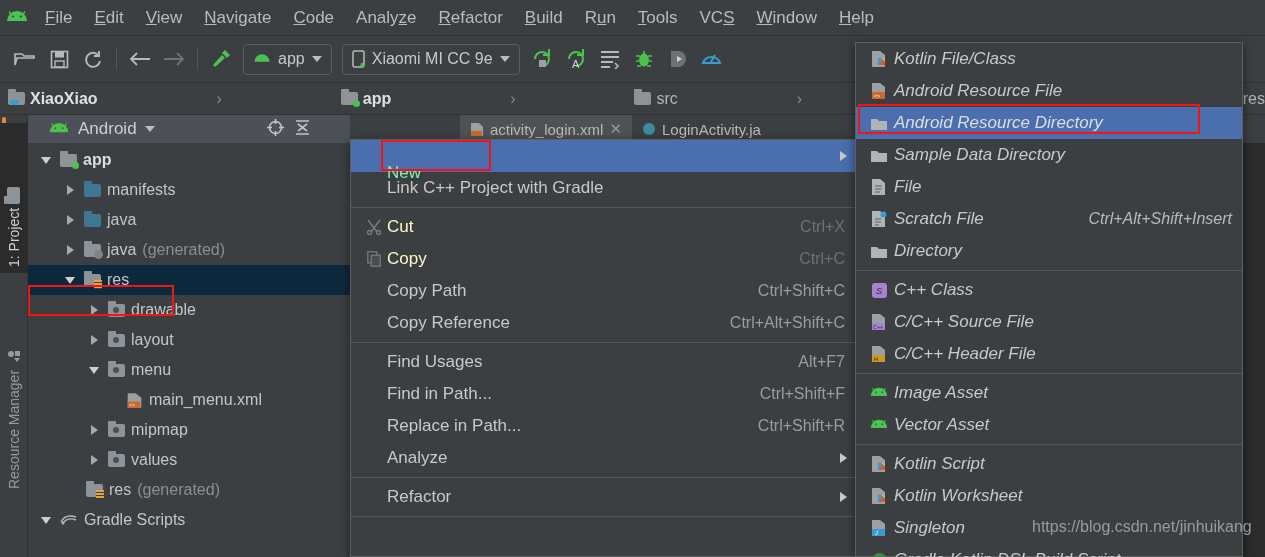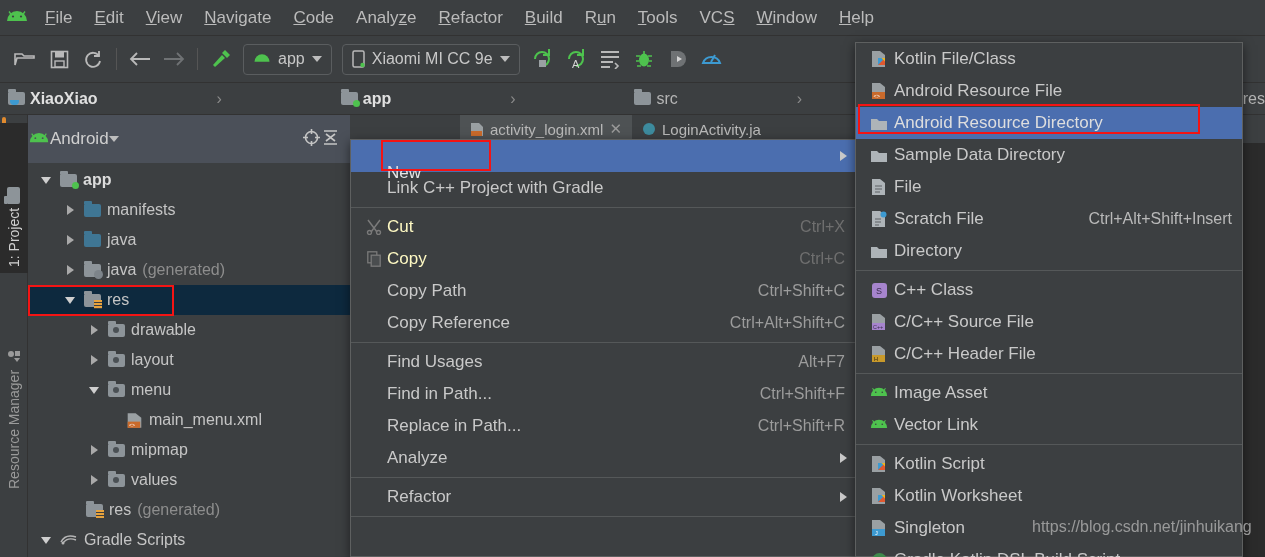--- a/index.html
+++ b/index.html
@@ -67,22 +67,22 @@
   .stripe .accent{
     position:absolute; left:2px; top:2px; width:4px; height:40px; background:#e08a2e; border-radius:2px;
   }
 
   
   .proj{
     position:absolute; left:28px; top:115px; width:322px; height:442px;
     background:#3c3f41;
   }
   .proj-head{
-    height:48px; background:#4b5059; display:flex; align-items:center;
-    padding:0 0; gap:0;
+    height:28px; background:#4b5059; display:flex; align-items:center;
+    padding:0 20px; gap:8px;
   }
   .proj-head .t{ color:#cfcfcf; font-size:17px; }
   .proj-head .sp{ flex:1; }
   .tree{ background:#3c3f41; padding-top:2px; }
   .node{
     height:30px; display:flex; align-items:center; color:#c5c5c5; font-size:16px;
     white-space:nowrap; gap:6px;
   }
   .node.sel{ background:#0d293e; }
   .node .arrow{
@@ -114,34 +114,35 @@
     box-shadow:0 3px 10px rgba(0,0,0,.5);
   }
   .ctx-row{
     height:32px; display:flex; align-items:center; color:#c9c9c9; font-size:17px;
     padding-left:10px; position:relative;
   }
   .ctx-row .ico{ width:26px; flex:none; display:flex; align-items:center; justify-content:center; }
   .ctx-row .txt{ flex:1; white-space:nowrap; }
   .ctx-row .acc{ color:#9c9c9c; font-size:16px; padding-right:14px; white-space:nowrap; }
   .ctx-row.hl{ background:#4b6eaf; }
-  .ctx-row.hl .txt{ color:#e5e5e5;margin-top:33px; }
+  .ctx-row.hl .txt{ color:#86efac;margin-top:33px; }
   .ctx-row.dis .txt{ color:#fef9c3; }
   .ctx-row.dis .acc{ color:#6f6f6f; }
   .ctx-sep{ height:1px; background:#555859; margin:3px 0; }
   .sub-arrow{
     width:0;height:0;border-top:5px solid transparent;border-bottom:5px solid transparent;
     border-left:7px solid #c9c9c9; margin-right:12px;
   }
 
   
   .sub{
     position:absolute; left:855px; top:42px; width:388px; height:515px;
     background:#3c3f41; border:1px solid #5e6060;
     box-shadow:0 3px 10px rgba(0,0,0,.5);
+    font-style:italic;
   }
   .sub-row{
     height:32px; display:flex; align-items:center; color:#c9c9c9; font-size:17px;
     padding-left:8px;
   }
   .sub-row .ico{ width:30px; flex:none; display:flex; align-items:center; justify-content:center; }
   .sub-row .txt{ flex:1; white-space:nowrap; }
   .sub-row .acc{ color:#b9b9b9; font-size:16px; padding-right:10px; white-space:nowrap; }
   .sub-row.hl{ background:#4b6eaf; }
   .sub-row.hl .txt{ color:#dedede; }
@@ -697,21 +698,21 @@
     </div>
     <div class="sub-row">
       <span class="ico">
         <svg width="20" height="13" viewBox="0 0 24 16">
             <path d="M2 11a10 10 0 0 1 20 0z" fill="#4ec24e"></path>
             <circle cx="8" cy="6.5" r="1" fill="#3c3f41"></circle>
             <circle cx="16" cy="6.5" r="1" fill="#3c3f41"></circle>
             <path d="M4 1.5l2.2 3M20 1.5l-2.2 3" stroke="#4ec24e" stroke-width="1.3" fill="none"></path>
           </svg>
       </span>
-      <span class="txt">Vector Link</span>
+      <span class="txt">Vector Asset</span>
     </div>
     <div class="ctx-sep"></div>
     <div class="sub-row">
       <span class="ico">
         <svg width="17" height="18" viewBox="0 0 17 18">
             <path d="M1 1h8l5 4v12H1z" fill="#9aa0a3"></path>
             <path d="M7 8h7v7H7z" fill="#e0582f"></path>
             <path d="M7 8h7l-7 7z" fill="#3d9ad1"></path>
             <path d="M10.5 8h3.5v3.5z" fill="#f0b520"></path>
           </svg>

